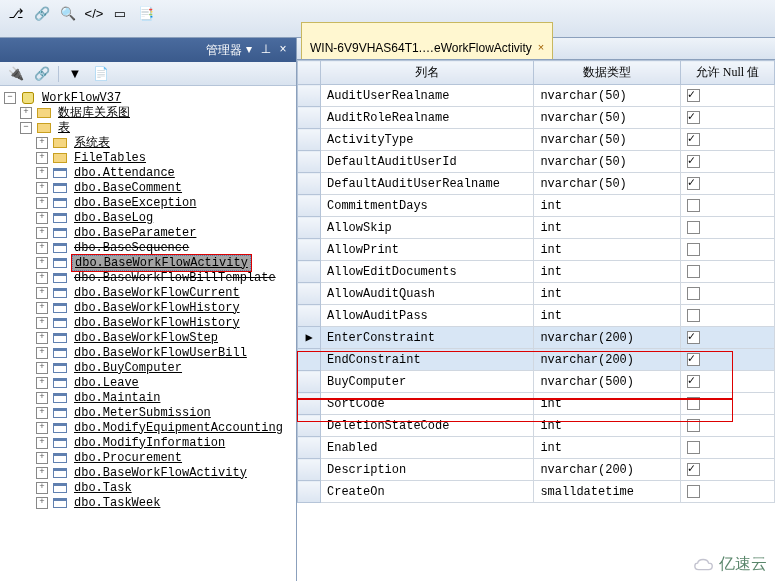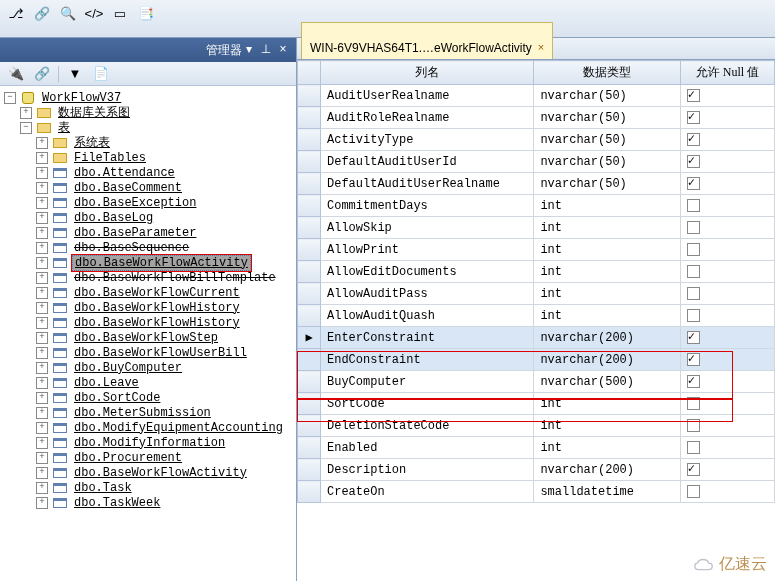--- a/index.html
+++ b/index.html
@@ -39,21 +39,21 @@
 .grid tr.sel td{background:#d8e6f5;}
 .grid tr.sel .rowhdr{color:#000;}
 .grid .col-name{width:204px;}
 .grid .col-type{width:140px;}
 .grid .col-null{width:90px;}
 .redframe{position:absolute;border:1px solid #d00;pointer-events:none;}
 .redframe.r1{left:0;top:291px;width:436px;height:49px;}
 .redframe.r2{left:0;top:338px;width:436px;height:24px;}
 .chk{width:13px;height:13px;border:1px solid #888;display:inline-block;background:#fff;position:relative;vertical-align:middle;}
 .chk.on::after{content:"✓";position:absolute;left:0;top:-3px;font-size:12px;color:#000;}
-.watermark{position:absolute;right:8px;bottom:6px;color:#a16207;font-size:16px;display:flex;align-items:center;gap:4px;opacity:.7;pointer-events:none;}
+.watermark{position:absolute;right:8px;bottom:6px;color:#14532d;font-size:16px;display:flex;align-items:center;gap:4px;opacity:.7;pointer-events:none;}
 .watermark svg{width:22px;height:14px;}
 </style>
 </head>
 <body>
 
 <div class="toolbar-top">
   <span class="tb-icon">⎇</span>
   <span class="tb-icon">🔗</span>
   <span class="tb-icon">🔍</span>
   <span class="tb-icon">&lt;/&gt;</span>
@@ -176,21 +176,21 @@
             <span class="node-label">dbo.BuyComputer</span>
           </div>
           <div class="tree-node d2">
             <span class="expander">+</span>
             <span class="node-icon table-icon"></span>
             <span class="node-label">dbo.Leave</span>
           </div>
           <div class="tree-node d2">
             <span class="expander">+</span>
             <span class="node-icon table-icon"></span>
-            <span class="node-label">dbo.SortCode</span>
+            <span class="node-label">dbo.Maintain</span>
           </div>
           <div class="tree-node d2">
             <span class="expander">+</span>
             <span class="node-icon table-icon"></span>
             <span class="node-label">dbo.MeterSubmission</span>
           </div>
           <div class="tree-node d2">
             <span class="expander">+</span>
             <span class="node-icon table-icon"></span>
             <span class="node-label">dbo.ModifyEquipmentAccounting</span>
@@ -291,27 +291,27 @@
               <td class="col-null"><span class="chk"></span></td>
             </tr>
             <tr>
               <td class="rowhdr"></td>
               <td class="col-name">AllowEditDocuments</td>
               <td class="col-type">int</td>
               <td class="col-null"><span class="chk"></span></td>
             </tr>
             <tr>
               <td class="rowhdr"></td>
+              <td class="col-name">AllowAuditQuash</td>
+              <td class="col-type">int</td>
+              <td class="col-null"><span class="chk"></span></td>
+            </tr>
+            <tr>
+              <td class="rowhdr"></td>
               <td class="col-name">AllowAuditPass</td>
-              <td class="col-type">int</td>
-              <td class="col-null"><span class="chk"></span></td>
-            </tr>
-            <tr>
-              <td class="rowhdr"></td>
-              <td class="col-name">AllowAuditQuash</td>
               <td class="col-type">int</td>
               <td class="col-null"><span class="chk"></span></td>
             </tr>
             <tr class="sel">
               <td class="rowhdr">▶</td>
               <td class="col-name">EnterConstraint</td>
               <td class="col-type">nvarchar(200)</td>
               <td class="col-null"><span class="chk on"></span></td>
             </tr>
             <tr class="sel">

